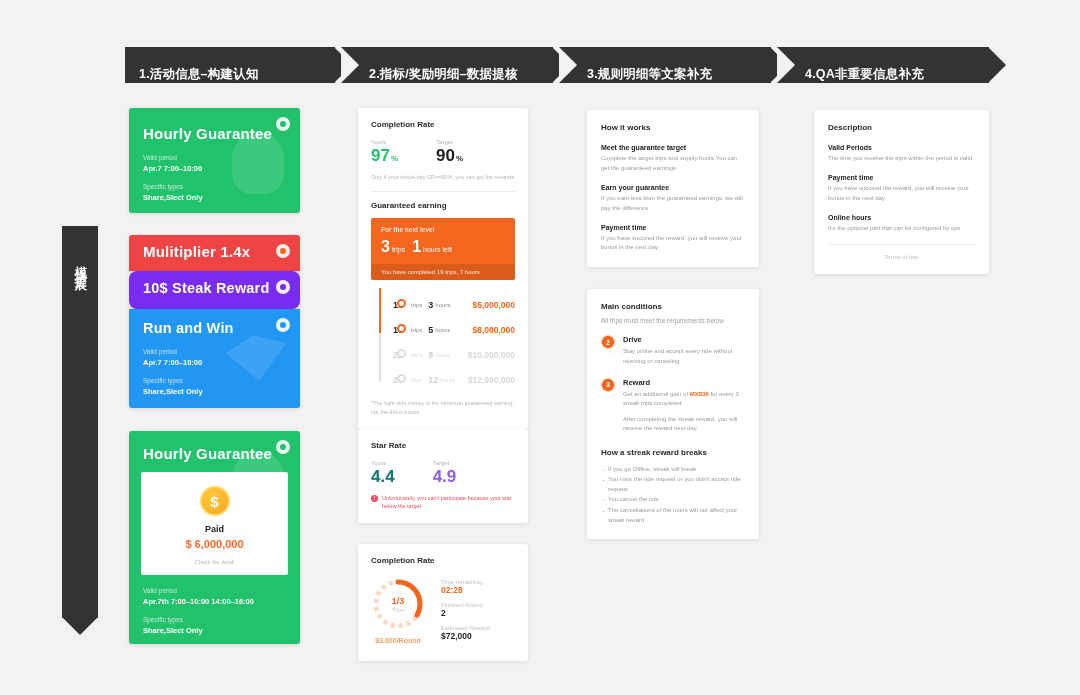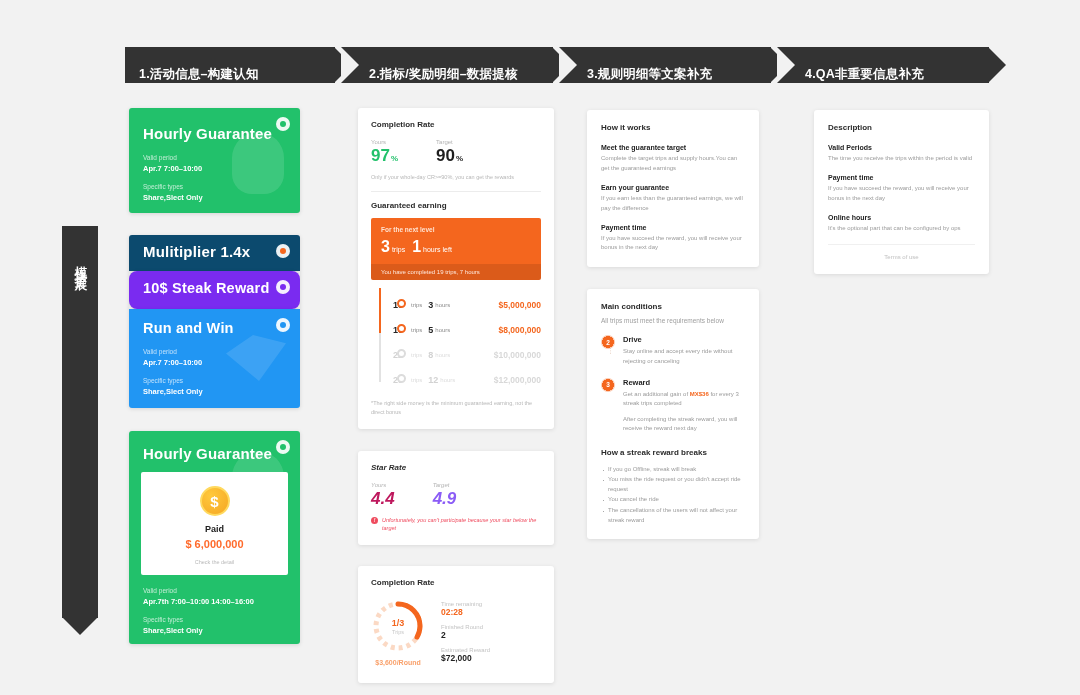--- a/index.html
+++ b/index.html
@@ -212,21 +212,21 @@
       <div class="meta-label">Valid period</div>
       <div class="meta-value">Apr.7  7:00–10:00</div>
     </div>
     <div style="margin-top:7px;">
       <div class="meta-label">Specific types</div>
       <div class="meta-value">Share,Slect Only</div>
     </div>
   </div>
 
   <div style="margin-top:22px; border-radius:3px; overflow:hidden; box-shadow:0 1px 4px rgba(0,0,0,.12);">
-    <div class="promo" style="height:36px; background:#0c4a6e; padding:8px 14px 0 14px; border-radius:0;">
+    <div class="promo" style="height:36px; background:#ef4444; padding:8px 14px 0 14px; border-radius:0;">
       <div class="badge">
           <i style="background:#f4661e"></i>
         </div>
       <div class="promo-title" style="font-size:15px;">Mulitiplier 1.4x</div>
     </div>
     <div class="promo" style="height:38px; background:#7a2bf0; padding:9px 14px 0 14px; border-radius:8px;">
       <div class="badge">
           <i style="background:#7a2bf0"></i>
         </div>
       <div class="promo-title" style="font-size:14.5px;">10$ Steak Reward</div>
@@ -266,21 +266,21 @@
       <div class="meta-label">Valid period</div>
       <div class="meta-value">Apr.7th   7:00–10:00   14:00–16:00</div>
     </div>
     <div style="padding:0 14px; margin-top:7px;">
       <div class="meta-label">Specific types</div>
       <div class="meta-value">Share,Slect Only</div>
     </div>
   </div>
 </div>
 
-<div class="col" style="left:358px; top:108px; width:196px;">
+<div class="col" style="left:358px; top:108px; width:170px;">
 
   <div class="card c2-card">
     <div class="card-h">Completion Rate</div>
     <div class="kv-row" style="margin-top:10px;">
       <div>
         <div class="kv-lab">Yours</div>
         <div class="kv-big" style="color:#22c16b;"><span>97</span><small>%</small></div>
       </div>
       <div>
         <div class="kv-lab">Target</div>
@@ -335,26 +335,26 @@
         <span class="tl-u">trips</span>
         <span class="tl-hrs">12</span>
         <span class="tl-u">hours</span>
         <span class="tl-amt">$12,000,000</span>
       </div>
     </div>
 
     <div class="note" style="margin-top:7px;">*The right side money is the minimum guaranteed earning, not the direct bonus</div>
   </div>
 
-  <div class="card c2-card" style="margin-top:22px;font-style:italic;">
+  <div class="card c2-card" style="">
     <div class="card-h">Star Rate</div>
     <div class="kv-row" style="margin-top:10px;">
       <div>
         <div class="kv-lab">Yours</div>
-        <div class="kv-big" style="color:#be185d;">4.4</div>
+        <div class="kv-big" style="color:#0f766e;">4.4</div>
       </div>
       <div>
         <div class="kv-lab">Target</div>
         <div class="kv-big" style="color:#8b5cf6;text-align:center;">4.9</div>
       </div>
     </div>
     <div class="warn">
       <span class="warn-ic">!</span>
       <span class="warn-tx">Unfortunately, you can't participate because your star below the target</span>
     </div>

